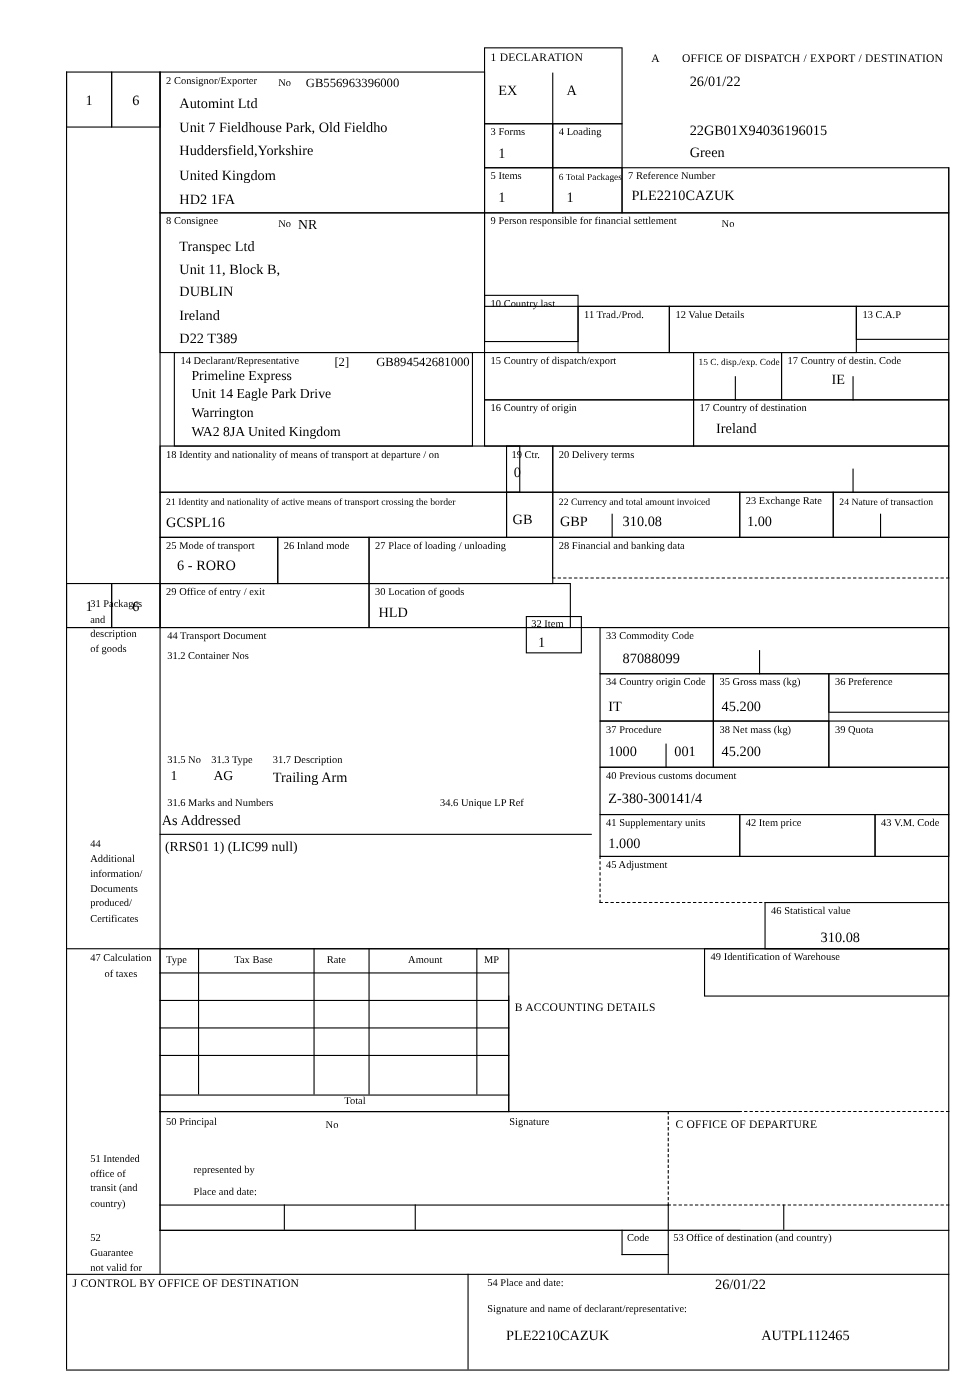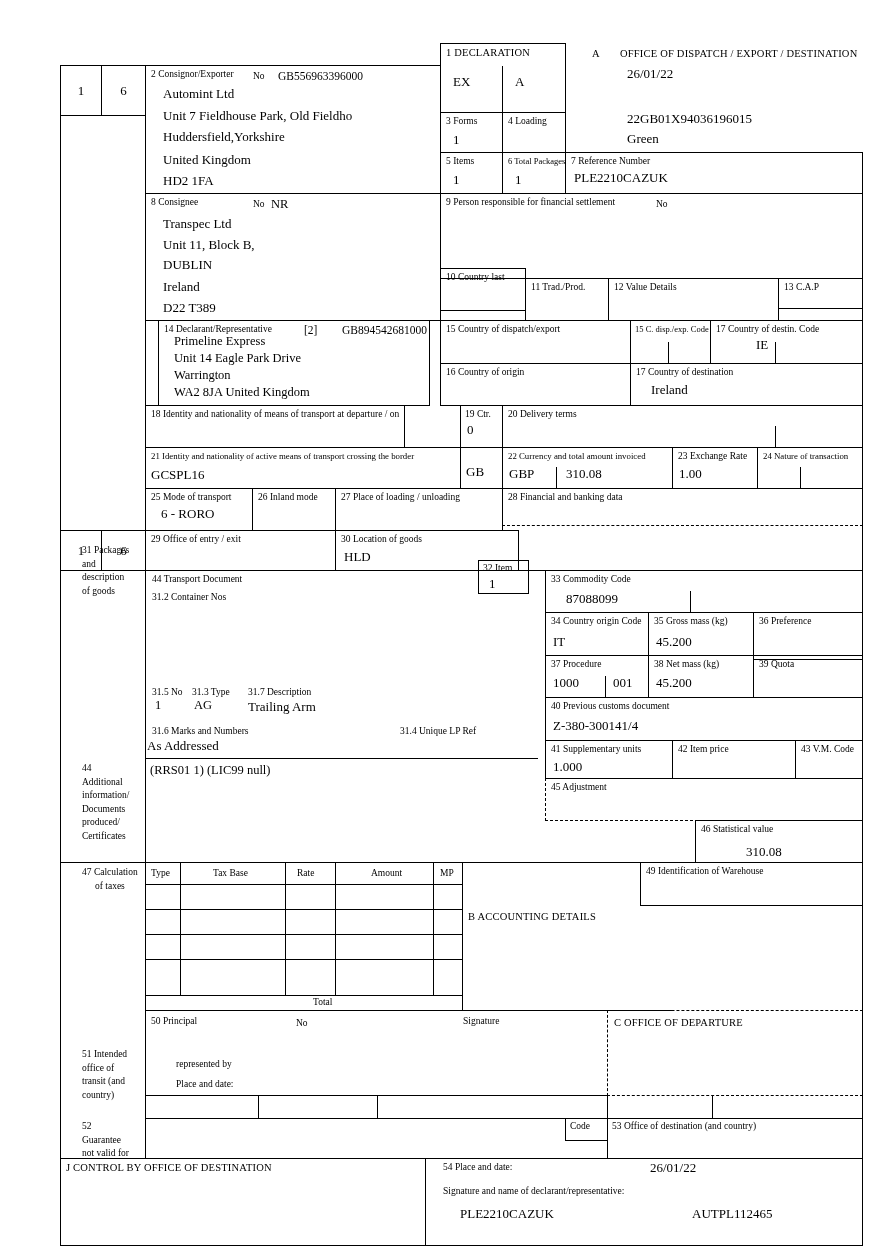--- a/index.html
+++ b/index.html
@@ -149,21 +149,21 @@
   </div>
   <div class="vl" style="left:775px;top:342px;height:22px"></div>
   <div class="bx" style="left:440px;top:363px;width:191px;height:43px">
     <span class="lbl" style="left:5px;top:3px">16 Country of origin</span>
   </div>
   <div class="bx" style="left:630px;top:363px;width:233px;height:43px">
     <span class="lbl" style="left:5px;top:3px">17 Country of destination</span>
     <span class="val" style="left:20px;top:18px">Ireland</span>
   </div>
 
-  <div class="bx" style="left:145px;top:405px;width:260px;height:43px">
+  <div class="bx" style="left:145px;top:405px;width:328px;height:43px">
     <span class="lbl" style="left:5px;top:3px">18 Identity and nationality of means of transport at departure / on</span>
   </div>
   <div class="bx" style="left:460px;top:405px;width:43px;height:43px">
     <span class="lbl" style="left:4px;top:3px">19 Ctr.</span>
     <span class="val" style="left:6px;top:16px">0</span>
   </div>
   <div class="bx" style="left:502px;top:405px;width:361px;height:43px">
     <span class="lbl" style="left:5px;top:3px">20 Delivery terms</span>
   </div>
   <div class="vl" style="left:775px;top:426px;height:22px"></div>
@@ -232,21 +232,21 @@
   <div class="vl" style="left:690px;top:591px;height:22px"></div>
 
   <div class="bx" style="left:545px;top:612px;width:104px;height:44px">
     <span class="lbl" style="left:5px;top:3px">34 Country origin Code</span>
     <span class="val" style="left:7px;top:21px">IT</span>
   </div>
   <div class="bx" style="left:648px;top:612px;width:106px;height:44px">
     <span class="lbl" style="left:5px;top:3px">35 Gross mass (kg)</span>
     <span class="val" style="left:7px;top:21px">45.200</span>
   </div>
-  <div class="bx" style="left:753px;top:612px;width:110px;height:48px">
+  <div class="bx" style="left:753px;top:612px;width:110px;height:36px">
     <span class="lbl" style="left:5px;top:3px">36 Preference</span>
   </div>
 
   <div class="bx" style="left:545px;top:655px;width:104px;height:43px">
     <span class="lbl" style="left:5px;top:3px">37 Procedure</span>
     <span class="val" style="left:7px;top:19px">1000</span>
     <span class="val" style="left:67px;top:19px">001</span>
   </div>
   <div class="vl" style="left:605px;top:676px;height:22px"></div>
   <div class="bx" style="left:648px;top:655px;width:106px;height:43px">
@@ -263,21 +263,21 @@
   <span class="val v12" style="left:194px;top:698px">AG</span>
   <span class="lbl" style="left:248px;top:687px">31.7 Description</span>
   <span class="val" style="left:248px;top:699px">Trailing Arm</span>
 
   <div class="bx" style="left:545px;top:697px;width:318px;height:44px">
     <span class="lbl" style="left:5px;top:3px">40 Previous customs document</span>
     <span class="val" style="left:7px;top:20px">Z-380-300141/4</span>
   </div>
 
   <span class="lbl" style="left:152px;top:726px">31.6 Marks and Numbers</span>
-  <span class="lbl" style="left:400px;top:726px">31.4 Unique LP Ref</span>
+  <span class="lbl" style="left:400px;top:726px">34.6 Unique LP Ref</span>
   <span class="val" style="left:147px;top:738px">As Addressed</span>
 
   <div class="bx" style="left:545px;top:740px;width:128px;height:39px">
     <span class="lbl" style="left:5px;top:3px">41 Supplementary units</span>
     <span class="val" style="left:7px;top:18px">1.000</span>
   </div>
   <div class="bx" style="left:672px;top:740px;width:124px;height:39px">
     <span class="lbl" style="left:5px;top:3px">42 Item price</span>
   </div>
   <div class="bx" style="left:795px;top:740px;width:68px;height:39px">

